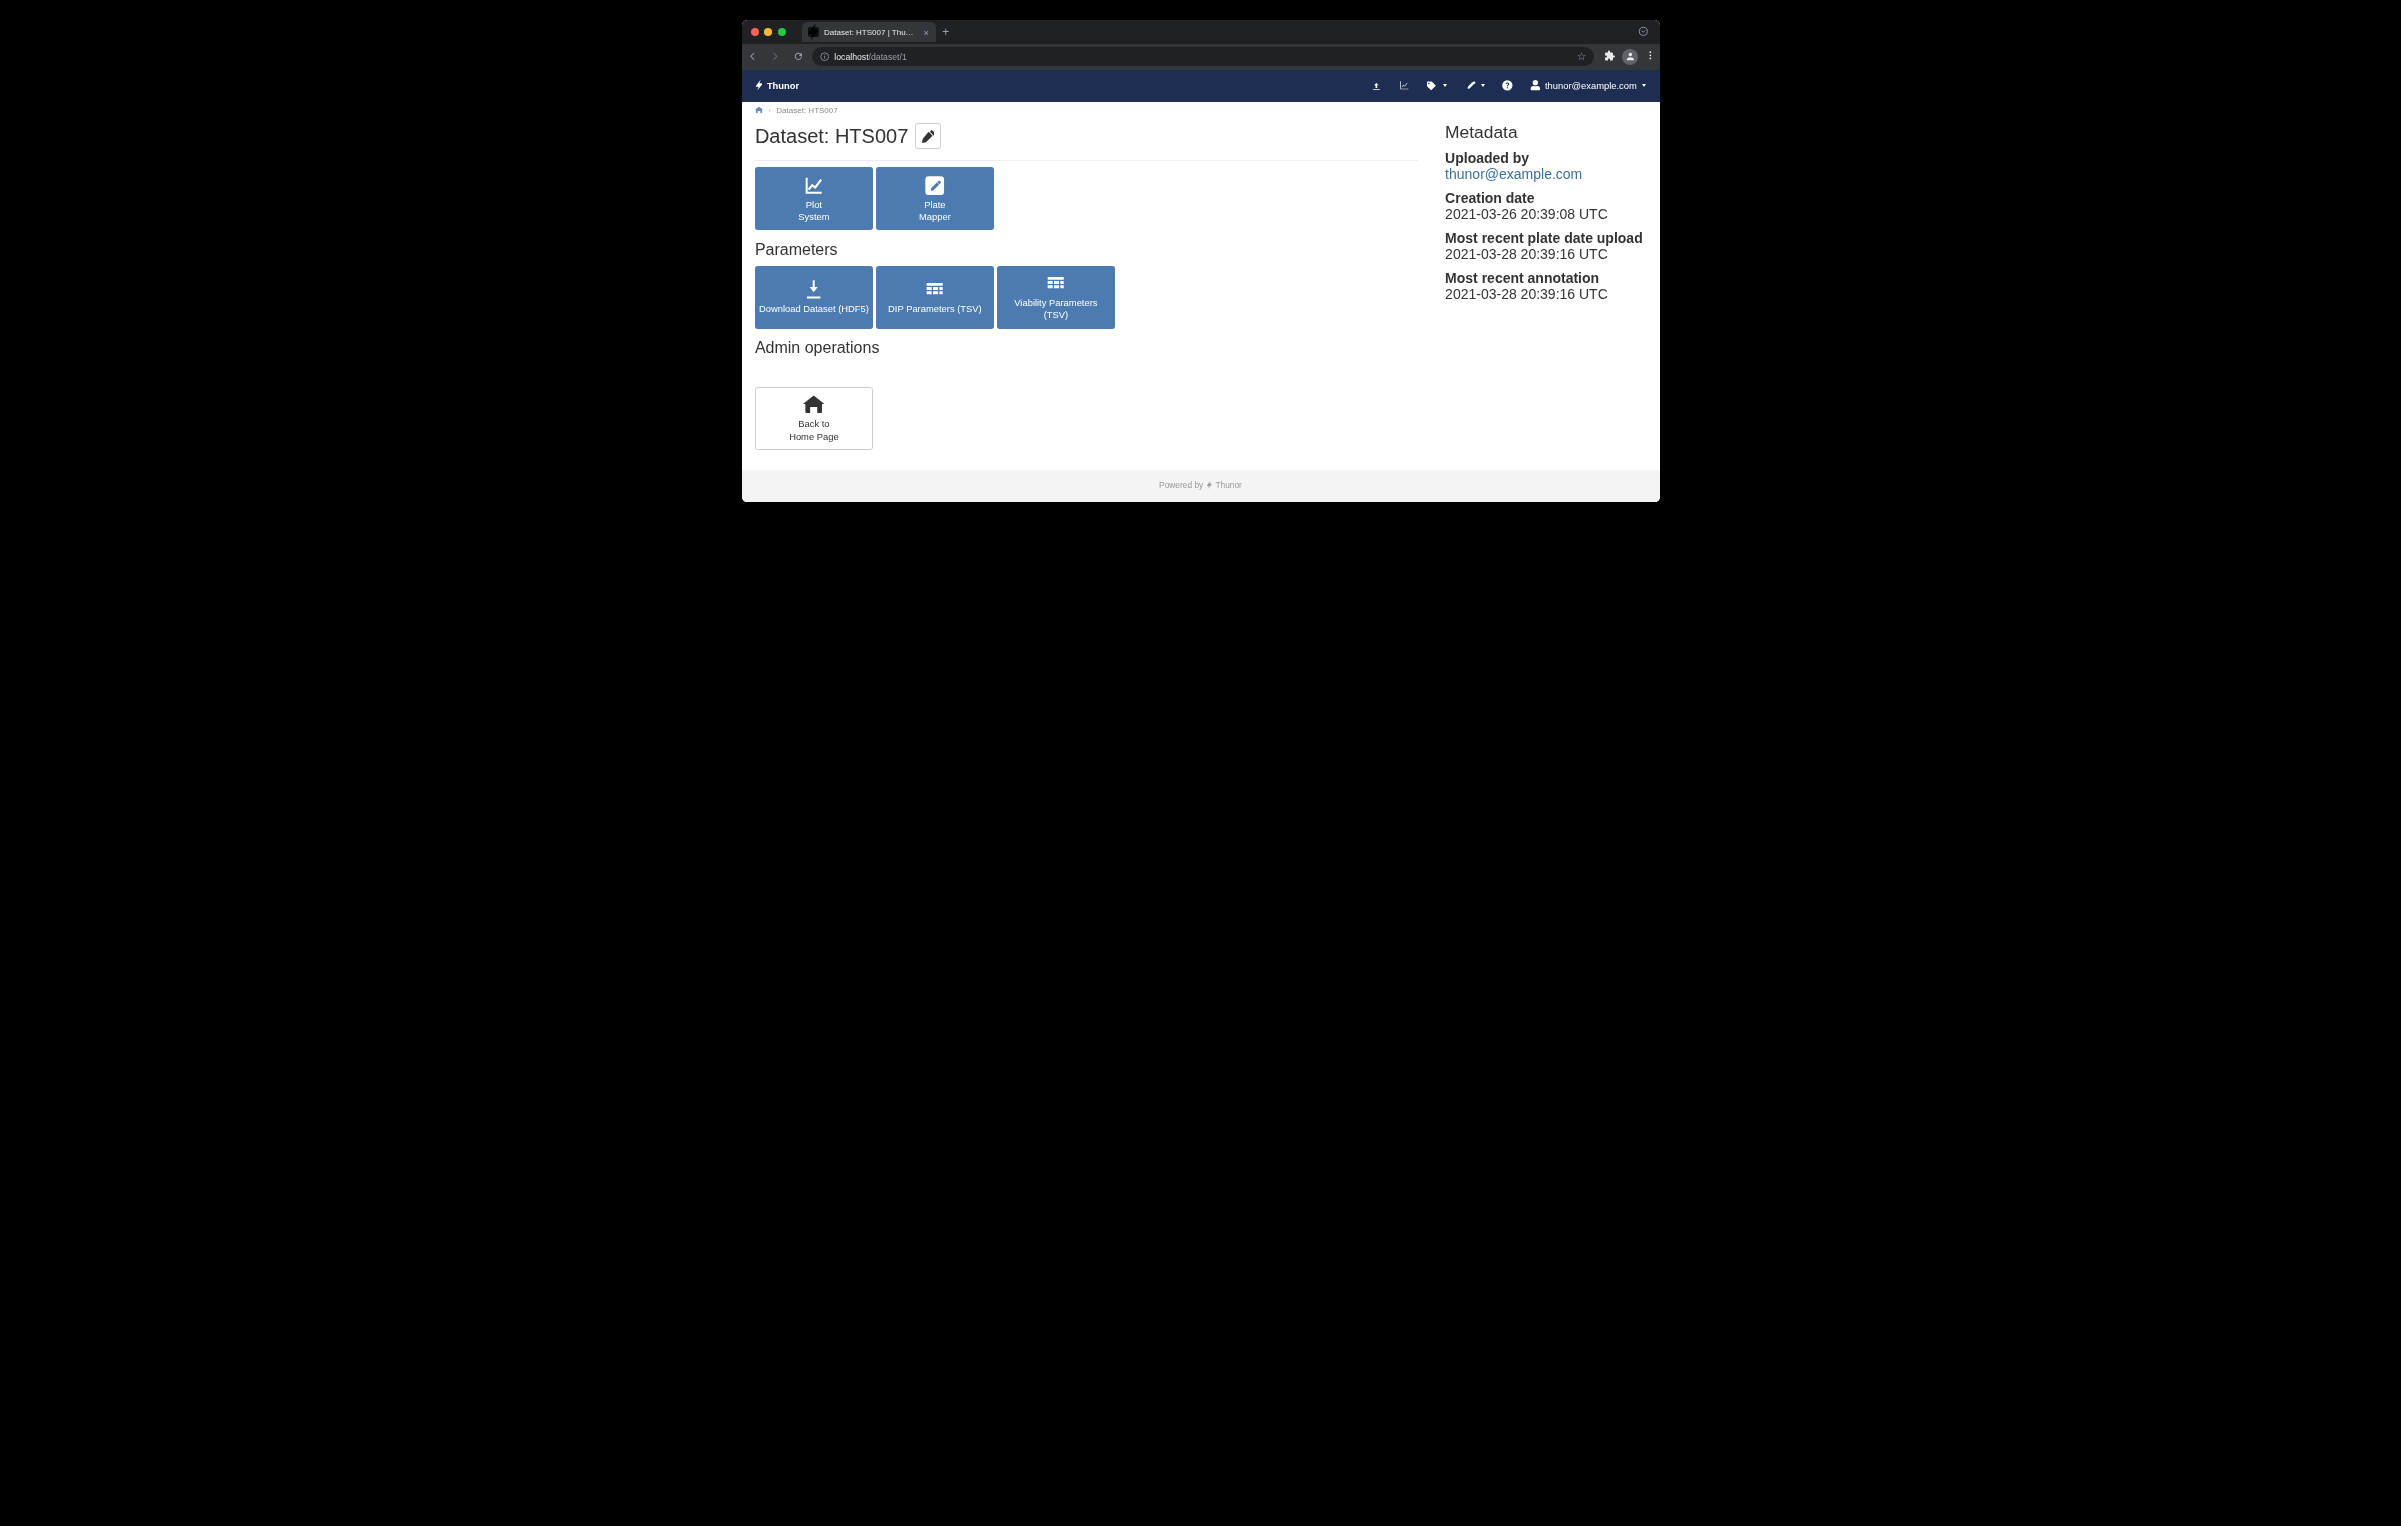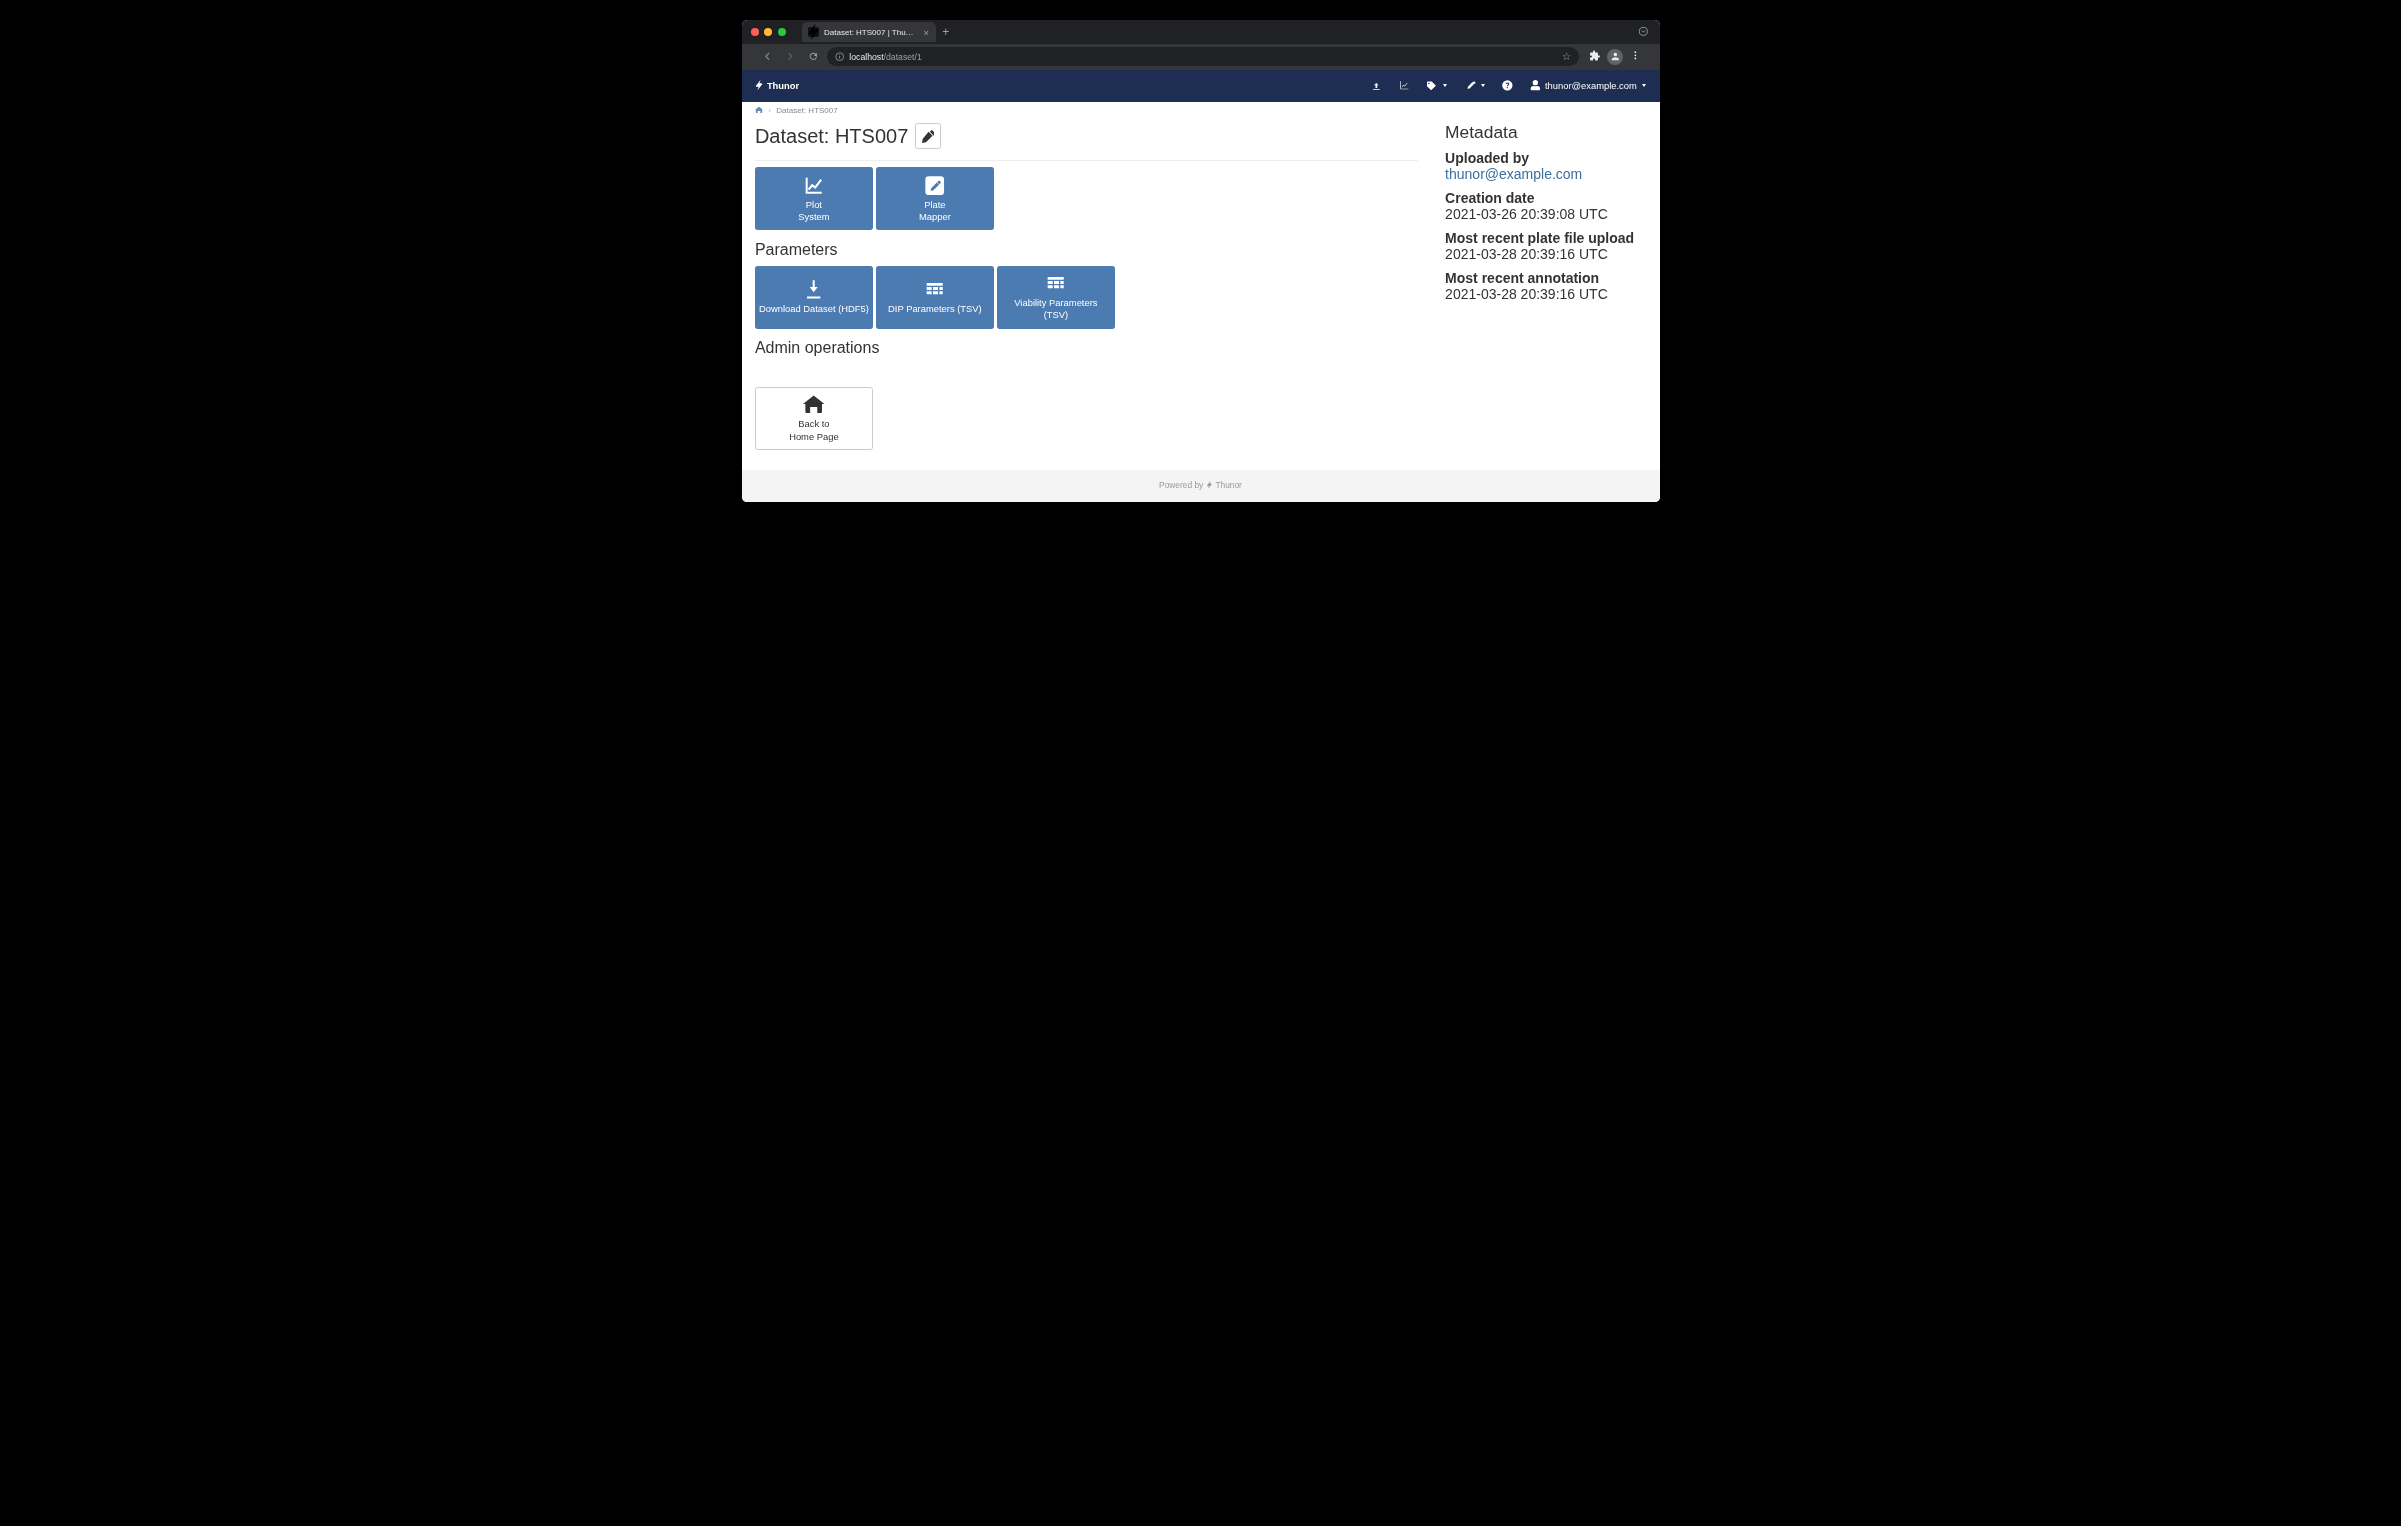--- a/index.html
+++ b/index.html
@@ -55,21 +55,21 @@
   .tab .tab-title { overflow: hidden; text-overflow: ellipsis; white-space: nowrap; }
   .tab .tab-close { color: #9aa0a6; font-size: 9.4px; margin-left: 4px; }
   .new-tab { color: #9aa0a6; font-size: 12px; margin-left: 6.7px; }
   .tab-strip-right { margin-left: auto; color: #9aa0a6; padding-right: 4px; }
 
   .addr-bar {
     height: 25.5px;
     background: #35363a;
     display: flex;
     align-items: center;
-    padding: 0 16px;
+    padding: 0 1px;
     gap: 4px;
   }
   .nav-btn { color: #9aa0a6; width: 19px; height: 19px; display:flex; align-items:center; justify-content:center; border-radius:50%; }
   .nav-btn svg { width: 10.7px; height: 10.7px; fill: currentColor; }
   .omnibox {
     flex: 1;
     background: #202124;
     border-radius: 13.4px;
     height: 19px;
     display: flex;
@@ -391,21 +391,21 @@
         <h2>Metadata</h2>
         <div class="meta-block">
           <div class="meta-label">Uploaded by</div>
           <a>thunor@example.com</a>
         </div>
         <div class="meta-block">
           <div class="meta-label">Creation date</div>
           <div class="meta-value">2021-03-26 20:39:08 UTC</div>
         </div>
         <div class="meta-block">
-          <div class="meta-label">Most recent plate file upload</div>
+          <div class="meta-label">Most recent plate date upload</div>
           <div class="meta-value">2021-03-28 20:39:16 UTC</div>
         </div>
         <div class="meta-block">
           <div class="meta-label">Most recent annotation</div>
           <div class="meta-value">2021-03-28 20:39:16 UTC</div>
         </div>
       </aside>
     </div>
 
     <div class="footer">

